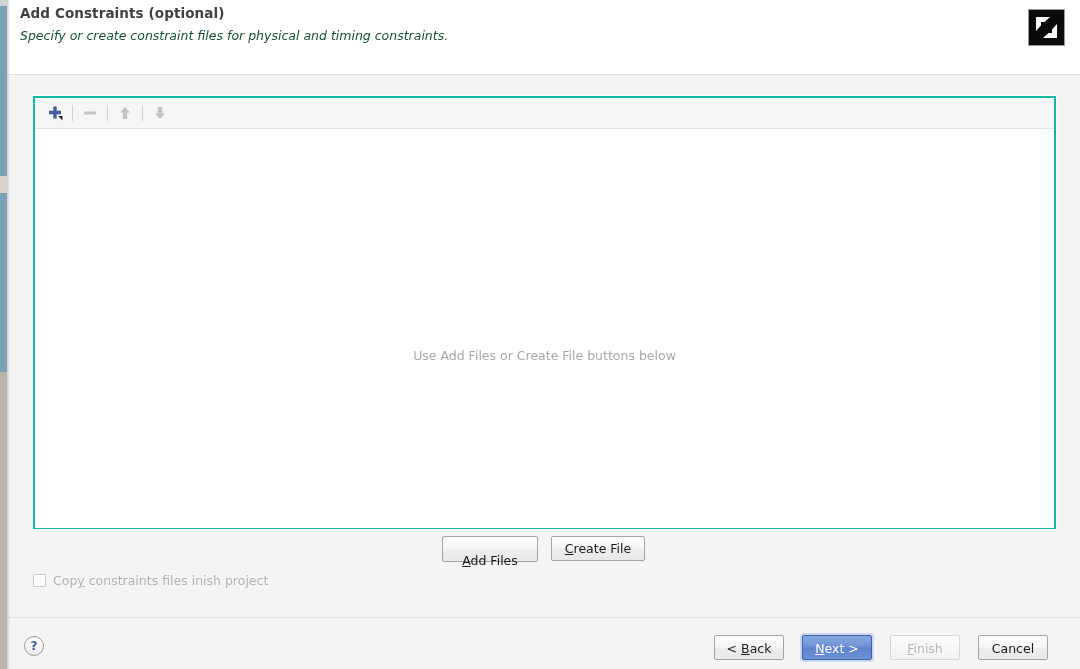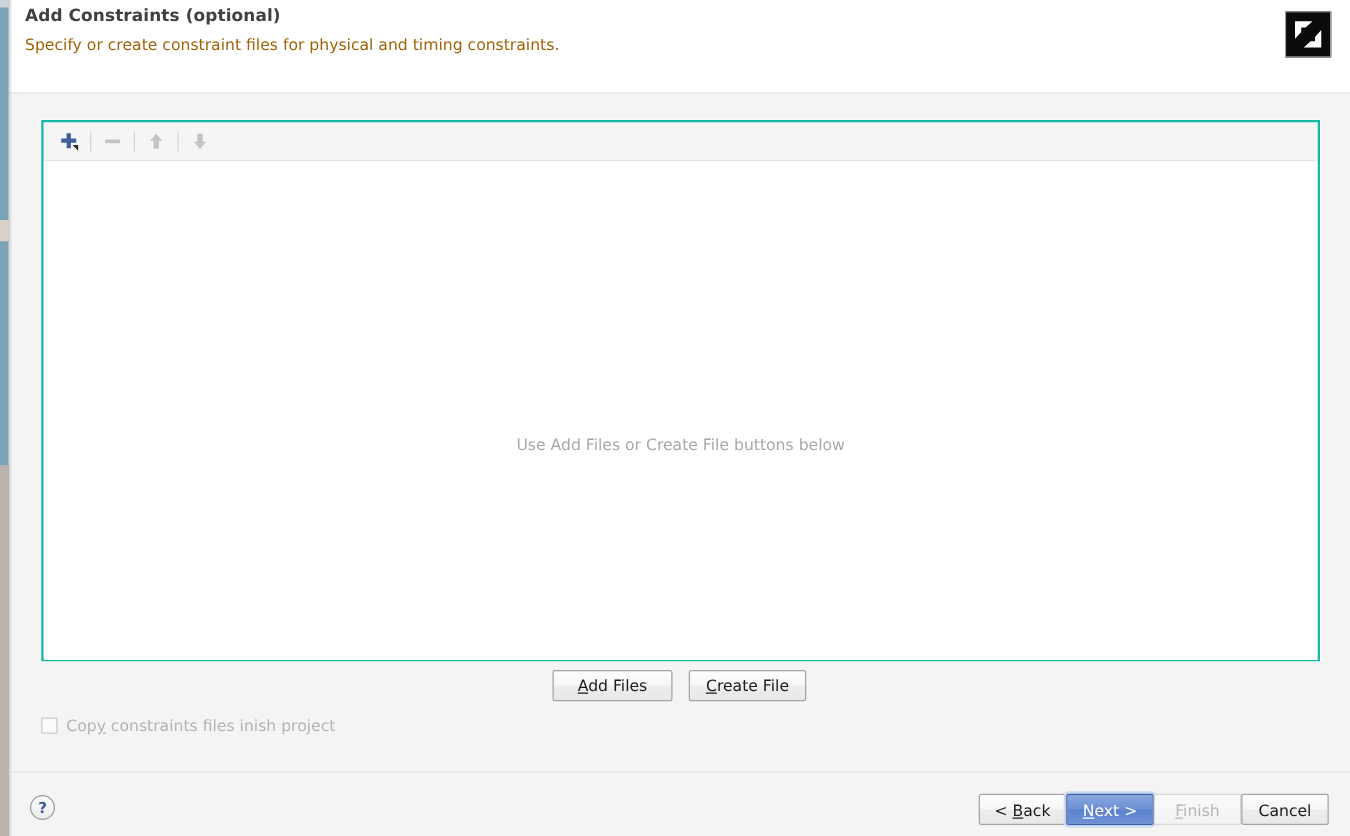--- a/index.html
+++ b/index.html
@@ -79,21 +79,22 @@
     font-size: 13.5px;
     font-weight: bold;
     color: #404040;
     letter-spacing: 0.1px;
   }
   .header-sub {
     position: absolute;
     left: 13px;
     top: 28px;
     font-size: 12.5px;
-    color: #a16207;
+    color: #14532d;
+    font-style: italic;
   }
   .brand-logo {
     position: absolute;
     right: 15px;
     top: 9px;
     width: 37px;
     height: 37px;
     background: #0b0b0b;
     border: 1px solid #9a9a9a;
     box-sizing: border-box;
@@ -178,21 +179,21 @@
     background: linear-gradient(to bottom, #fdfdfd 0%, #f6f6f6 48%, #ededed 52%, #e8e8e8 100%);
     border: 1px solid #a4a4a4;
     border-radius: 2px;
     padding: 0 14px;
     height: 25px;
     line-height: 23px;
     box-sizing: border-box;
     white-space: nowrap;
   }
   .btn u { text-decoration: underline; }
-  .btn.w96 { width: 96px; text-align:center; padding:0; }
+  .btn.w96 { width: 96px; text-align:center; padding:12px; }
   .btn.w94 { width: 94px; padding:0; }
 
   
   .cb-row {
     position: absolute;
     left: 26px;
     top: 498px;
     display: flex;
     align-items: center;
     gap: 7px;
@@ -240,23 +241,24 @@
     display: flex;
     align-items: center;
     justify-content: center;
     font-size: 12px;
     font-weight: bold;
     color: #3a5a9b;
     box-sizing: border-box;
   }
   .nav-btns {
     position: absolute;
-    right: 17px;
+    right: 32px;
     top: 17px;
     display: flex;
+    gap: 18px;
     align-items: flex-end;
   }
   .btn-nav {
     width: 70px;
     height: 25px;
     font-size: 12.5px;
     line-height: 23px;
     text-align: center;
     box-sizing: border-box;
     border-radius: 2px;

